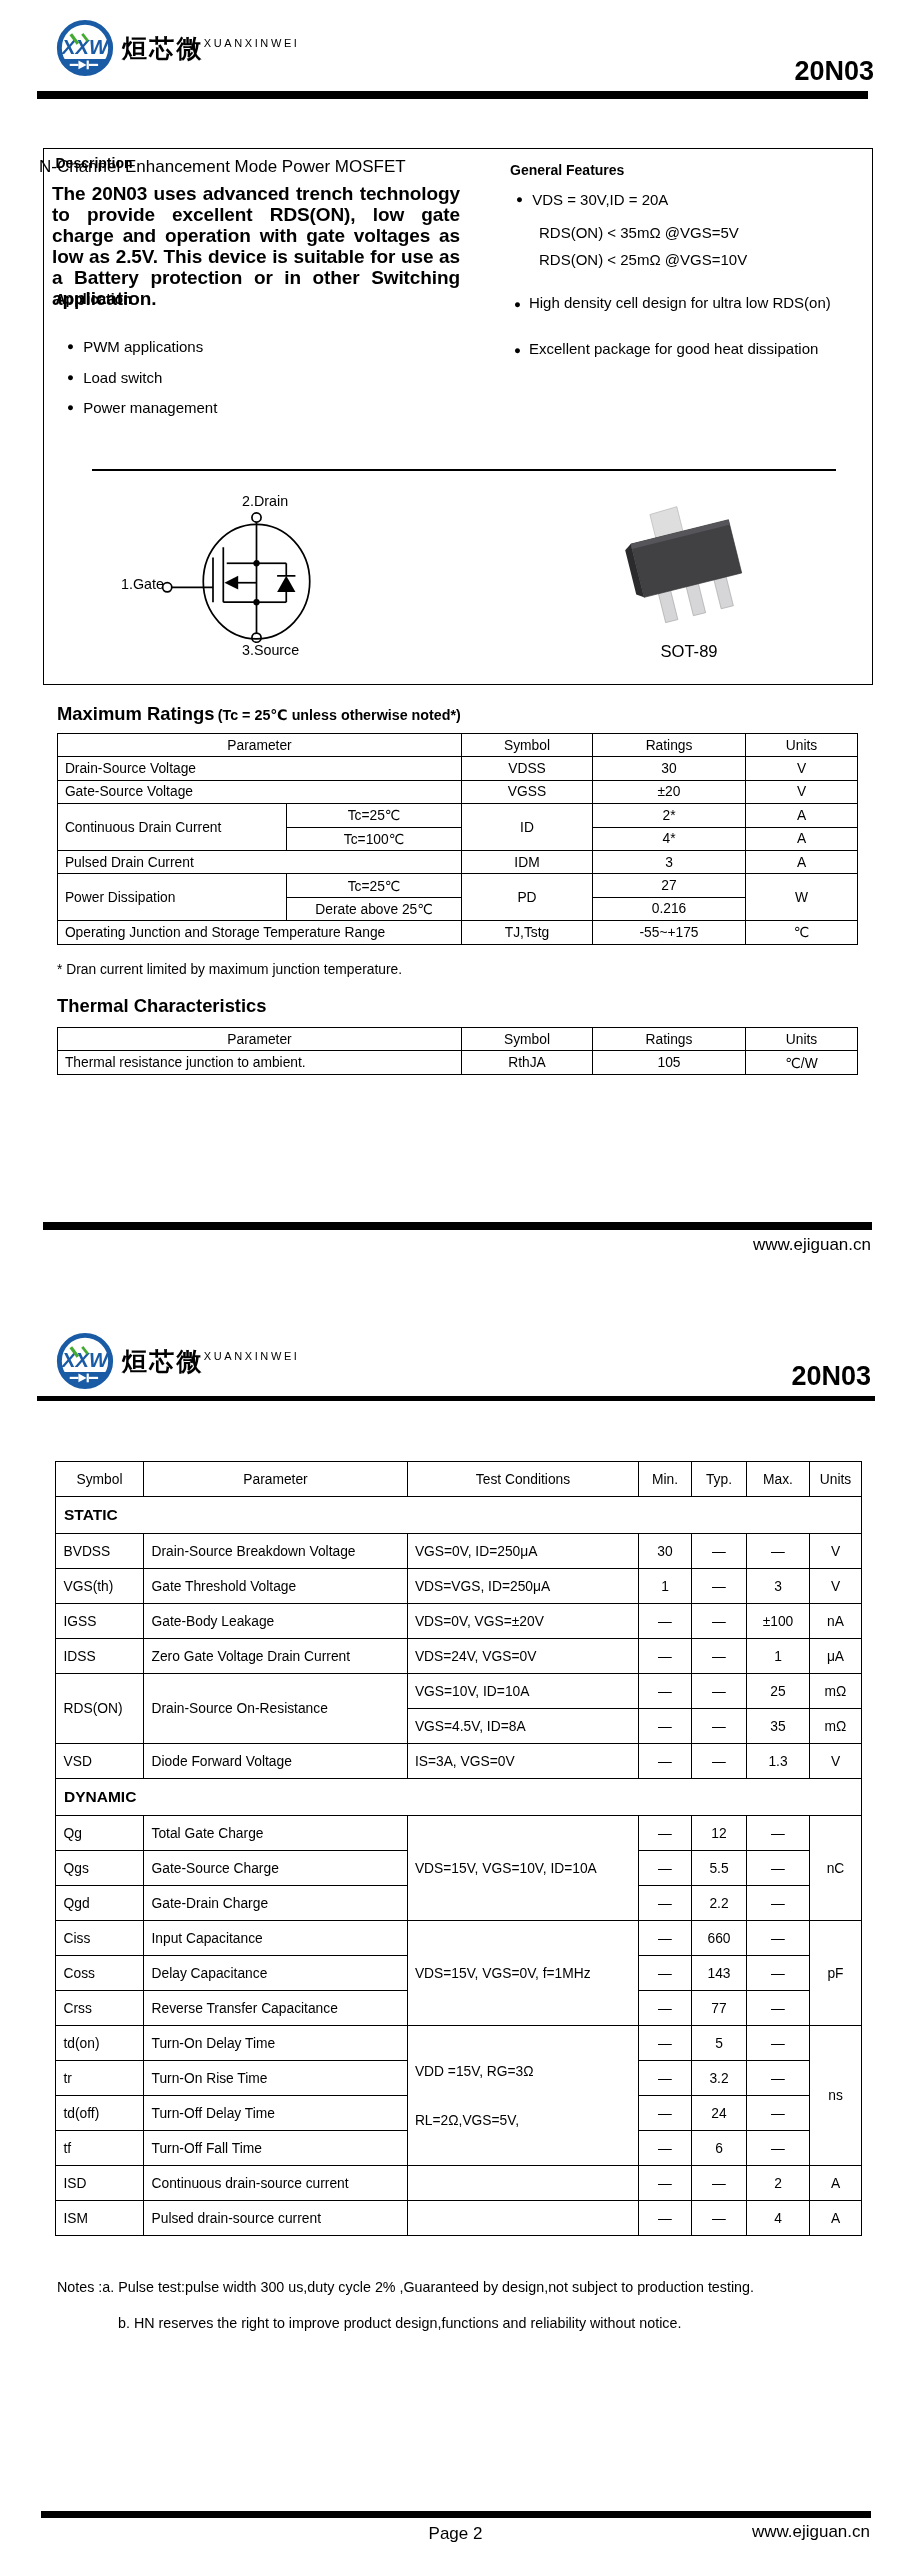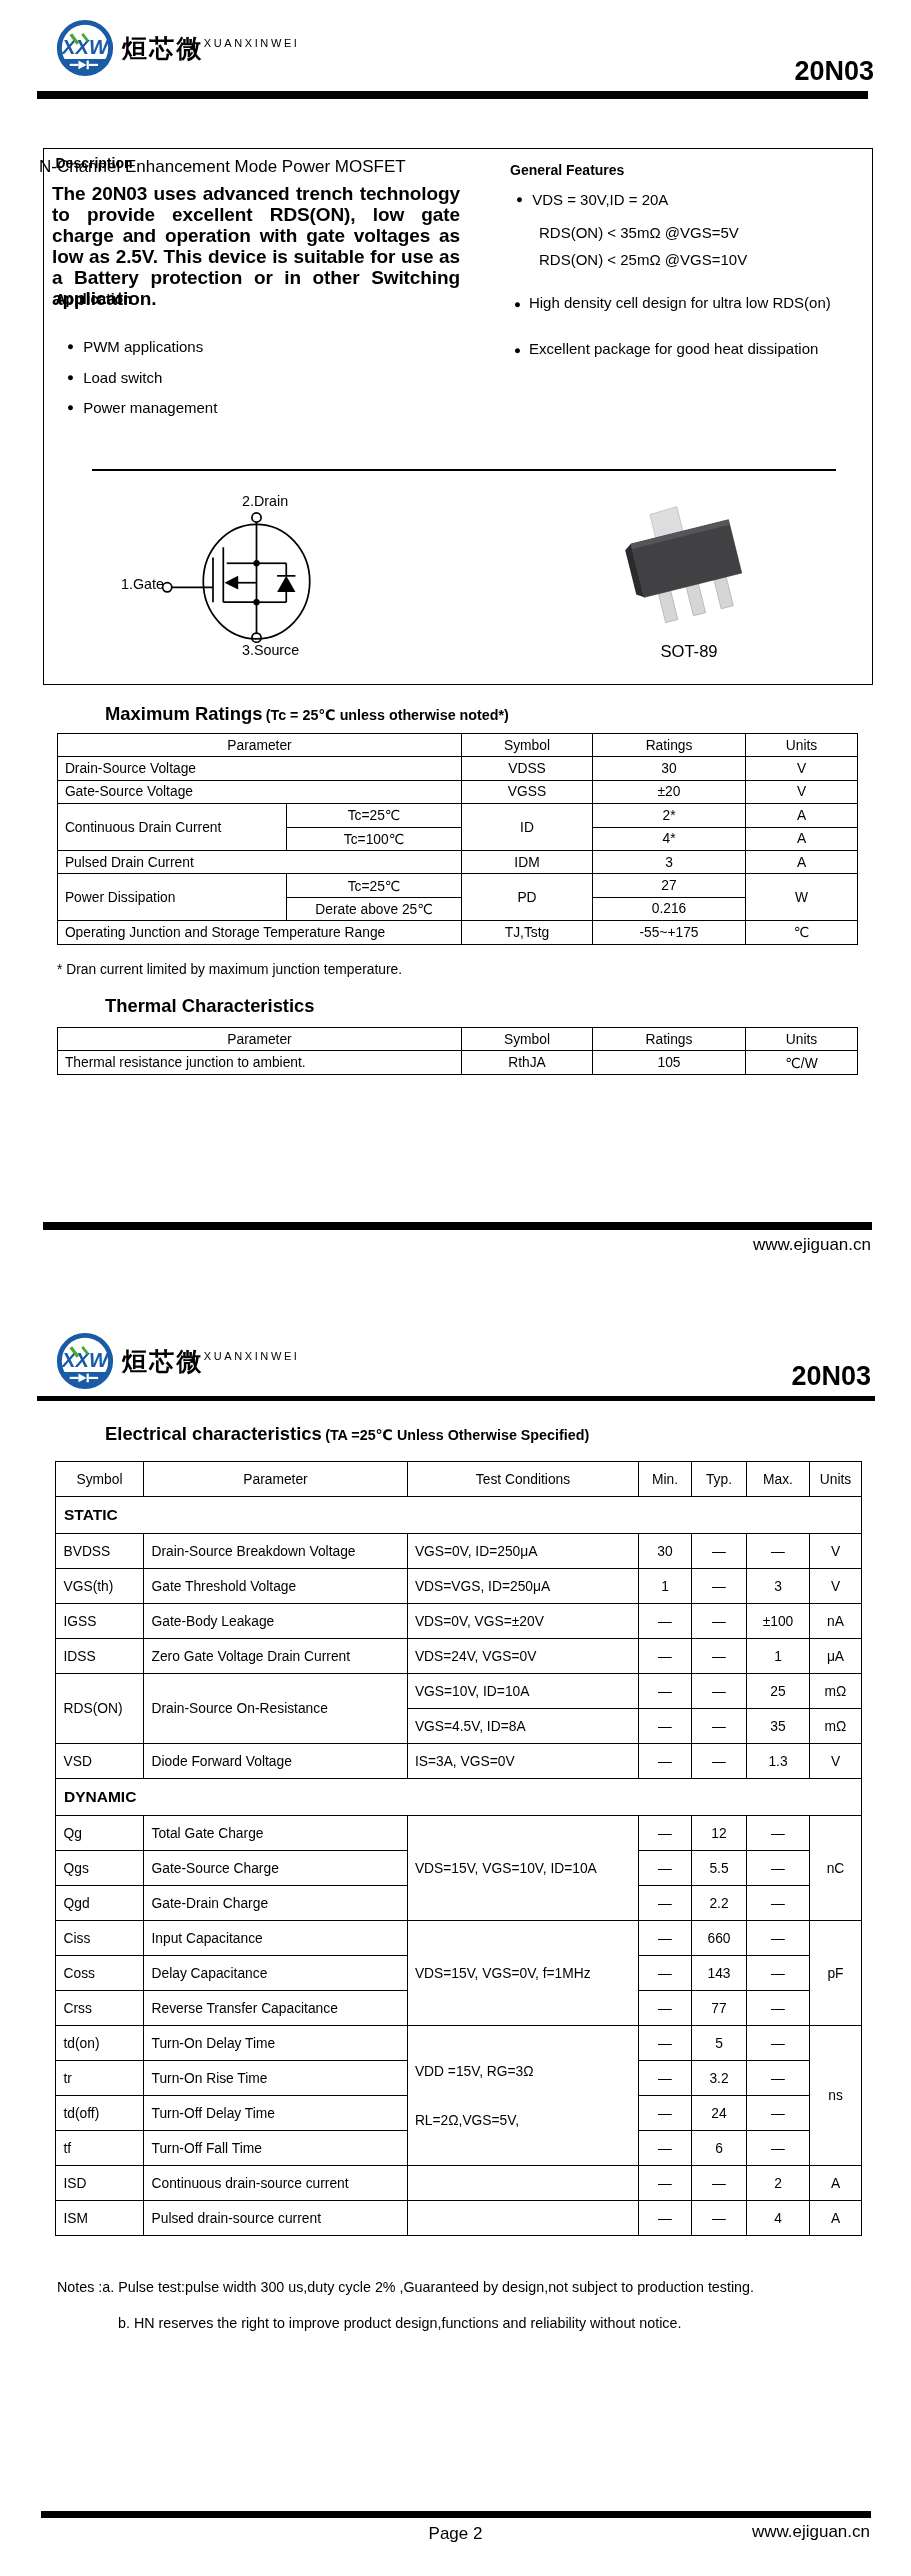--- a/index.html
+++ b/index.html
@@ -24,21 +24,21 @@
   .body-text{font-size:19px;line-height:21px;text-align:justify;letter-spacing:-0.1px;font-weight:bold;}
   .blt-row{display:flex;align-items:center;gap:9.2px;font-size:15px;}
   .blt{font-size:11.5px;line-height:1;}
   .gf-sub{font-size:15px;}
   .gf-just{font-size:15px;line-height:24px;text-align:justify;}
   .gf-just .blt{margin-right:8px;}
 
   .pin-label{font-size:14.3px;white-space:nowrap;}
 
   
-  .sec-h{white-space:nowrap;margin-left:48px;}
+  .sec-h{white-space:nowrap;}
   .sec-h .big{font-size:18.4px;font-weight:bold;}
   .sec-h .note{font-size:14.3px;font-weight:bold;margin-left:3.4px;}
 
   
   table{border-collapse:collapse;table-layout:fixed;background:#fff;}
   table.t{border:1.7px solid #000;}
   table.t td{border:1.1px solid #000;font-size:13.8px;text-align:center;
              white-space:nowrap;overflow:hidden;padding:0 3.4px;}
   .t-max td,.t-th td{height:22.4px;}
   .t-max td.p,.t-th td.p{text-align:left;padding-left:6.9px;}
@@ -270,23 +270,20 @@
       <line x1="62" y1="86" x2="79" y2="86" stroke="#fff" stroke-width="4"></line>
     </svg>
     <div class="logo-txt">
       <div class="logo-zh">烜芯微</div>
       <div class="logo-en">XUANXINWEI</div>
     </div>
   </div>
   <div class="abs pn" style="right:40px;top:1361px;">20N03</div>
   <div class="abs bar" style="left:37px;top:1396px;width:838px;height:5.2px;"></div>
 
-  <div class="abs sec-h" style="left:57px;top:1423px;">
-    <span class="big">Electrical characteristics</span><span class="note">(TA =25℃ Unless Otherwise Specified)</span>
-  </div>
 
   <table class="t t-el abs" style="left:55px;top:1461px;width:806px;">
     <colgroup>
         <col style="width:88px">
         <col style="width:264px">
         <col style="width:231px">
         <col style="width:53px">
         <col style="width:55px">
         <col style="width:63px">
         <col style="width:52px">

